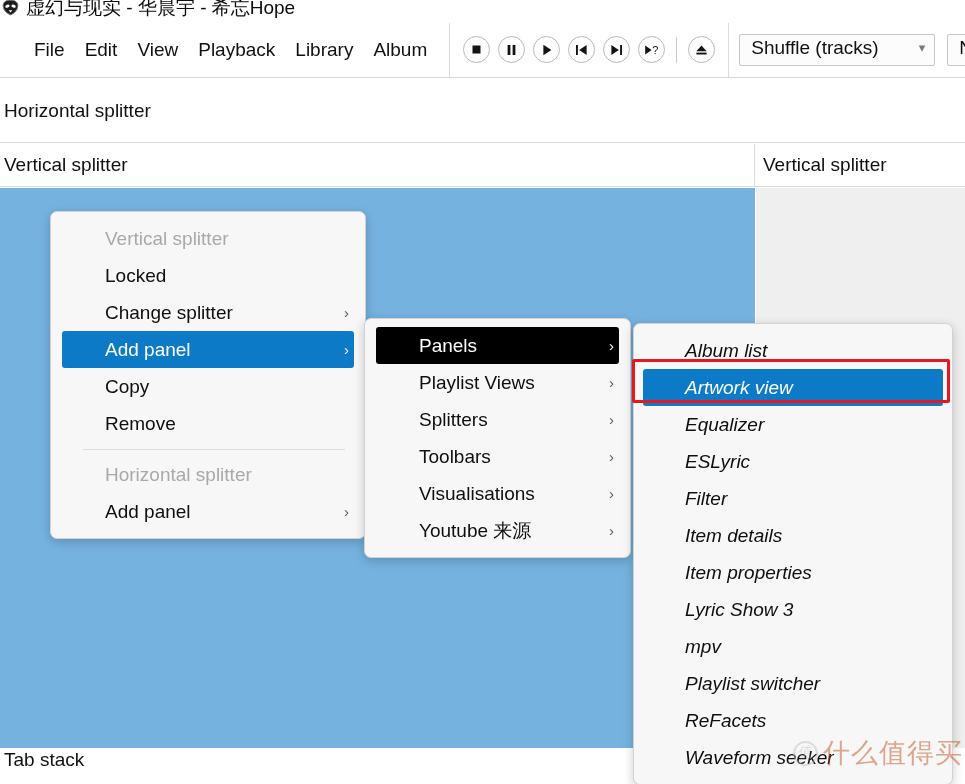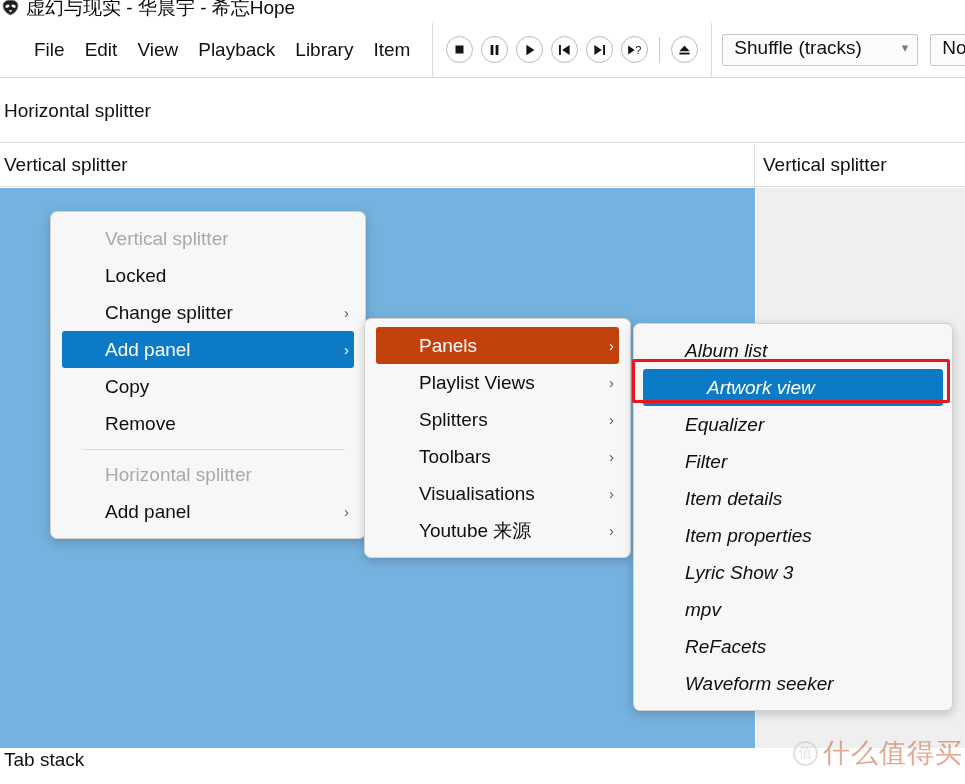--- a/index.html
+++ b/index.html
@@ -244,21 +244,21 @@
     background: #dcdcdc;
     margin: 7px 20px 6px 32px;
   }
 
   #menu1 { left: 50px; top: 211px; width: 316px; }
   #menu2 { left: 364px; top: 318px; width: 267px; }
   #menu3 { left: 633px; top: 323px; width: 320px; font-style: italic; }
 
   #menu3 .mrow .mlabel { padding-left: 51px; }
   #menu3 .mrow.sel { margin: 0 9px; }
-  #menu3 .mrow.sel .mlabel { padding-left: 64px; }
+  #menu3 .mrow.sel .mlabel { padding-left: 42px; }
 
   
   #red-box {
     position: absolute;
     left: 632px; top: 359px;
     width: 318px; height: 44px;
     border: 3px solid #e8161d;
     border-radius: 2px;
     z-index: 60;
     pointer-events: none;
@@ -309,21 +309,21 @@
 </div>
 
 <div id="toolbar-row">
 
   <div id="menubar">
     <div class="menu-item">File</div>
     <div class="menu-item">Edit</div>
     <div class="menu-item">View</div>
     <div class="menu-item">Playback</div>
     <div class="menu-item">Library</div>
-    <div class="menu-item">Item</div>
+    <div class="menu-item">Album</div>
   </div>
 
   <div class="vsep"></div>
 
   <div id="playback-group">
     <div class="rbtn">
       <svg width="11" height="11" viewBox="0 0 11 11">
         <rect x="1.5" y="1.5" width="8" height="8" fill="#141414"></rect>
       </svg>
     </div>
@@ -423,21 +423,21 @@
   <div class="mrow header">
     <span class="mlabel">Horizontal splitter</span>
   </div>
   <div class="mrow">
     <span class="mlabel">Add panel</span>
     <span class="arrow">›</span>
   </div>
 </div>
 
 <div class="ctxmenu" id="menu2">
-  <div class="mrow sel" style="background: #c2410c;">
+  <div class="mrow sel" style="background: #000000;">
     <span class="mlabel">Panels</span>
     <span class="arrow">›</span>
   </div>
   <div class="mrow">
     <span class="mlabel">Playlist Views</span>
     <span class="arrow">›</span>
   </div>
   <div class="mrow">
     <span class="mlabel">Splitters</span>
     <span class="arrow">›</span>
@@ -460,33 +460,39 @@
   <div class="mrow">
     <span class="mlabel">Album list</span>
   </div>
   <div class="mrow sel" style="background: rgb(13, 122, 200);">
     <span class="mlabel">Artwork view</span>
   </div>
   <div class="mrow">
     <span class="mlabel">Equalizer</span>
   </div>
   <div class="mrow">
+    <span class="mlabel">ESLyric</span>
+  </div>
+  <div class="mrow">
     <span class="mlabel">Filter</span>
   </div>
   <div class="mrow">
     <span class="mlabel">Item details</span>
   </div>
   <div class="mrow">
     <span class="mlabel">Item properties</span>
   </div>
   <div class="mrow">
     <span class="mlabel">Lyric Show 3</span>
   </div>
   <div class="mrow">
     <span class="mlabel">mpv</span>
+  </div>
+  <div class="mrow">
+    <span class="mlabel">Playlist switcher</span>
   </div>
   <div class="mrow">
     <span class="mlabel">ReFacets</span>
   </div>
   <div class="mrow">
     <span class="mlabel">Waveform seeker</span>
   </div>
 </div>
 
 <div id="red-box" style="border-color: rgb(232, 22, 29);"></div>

